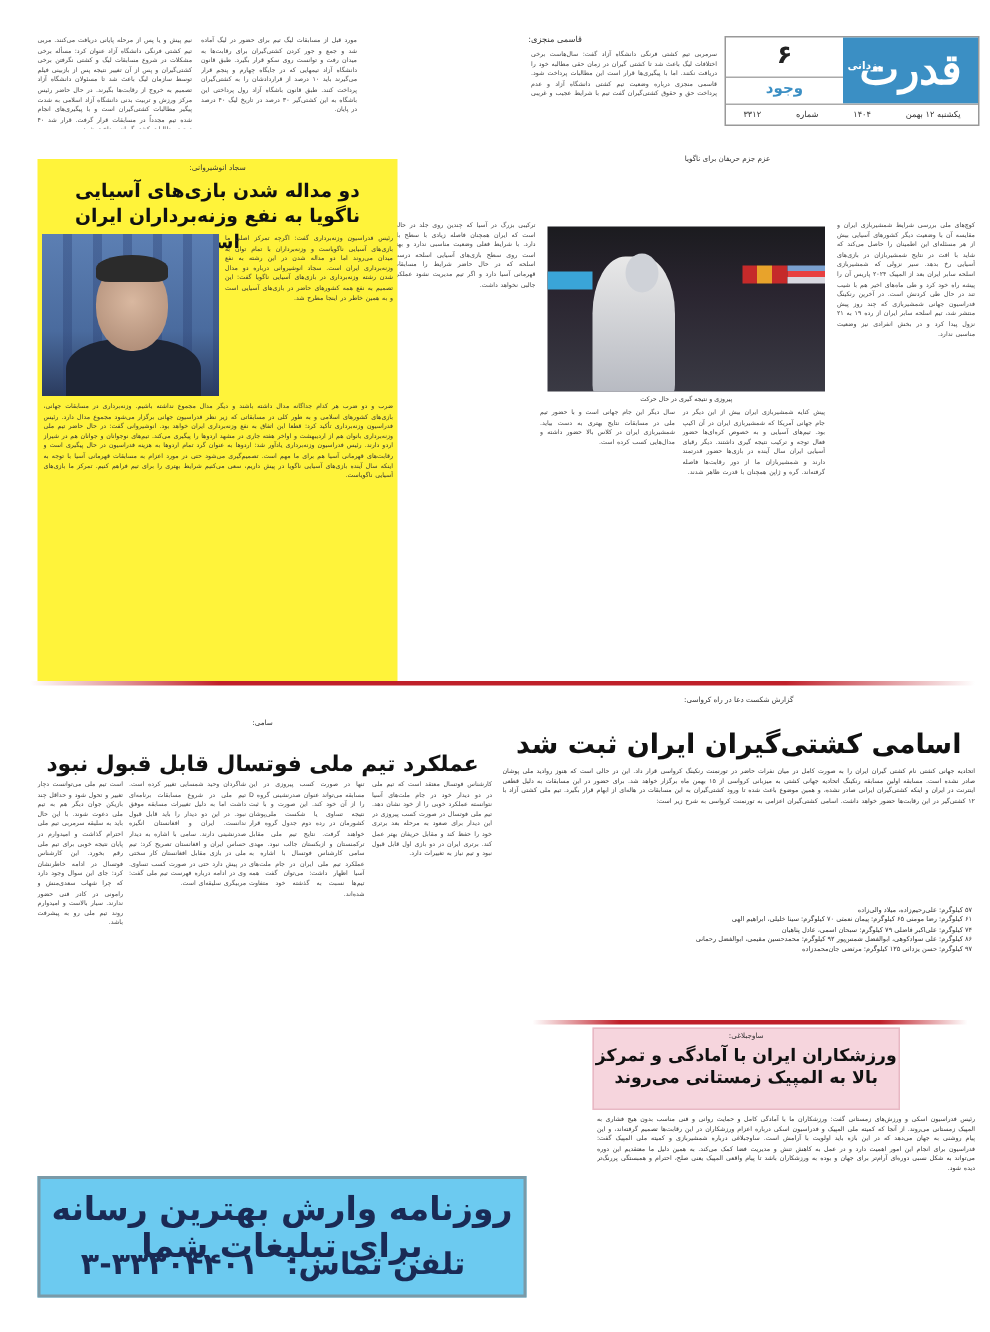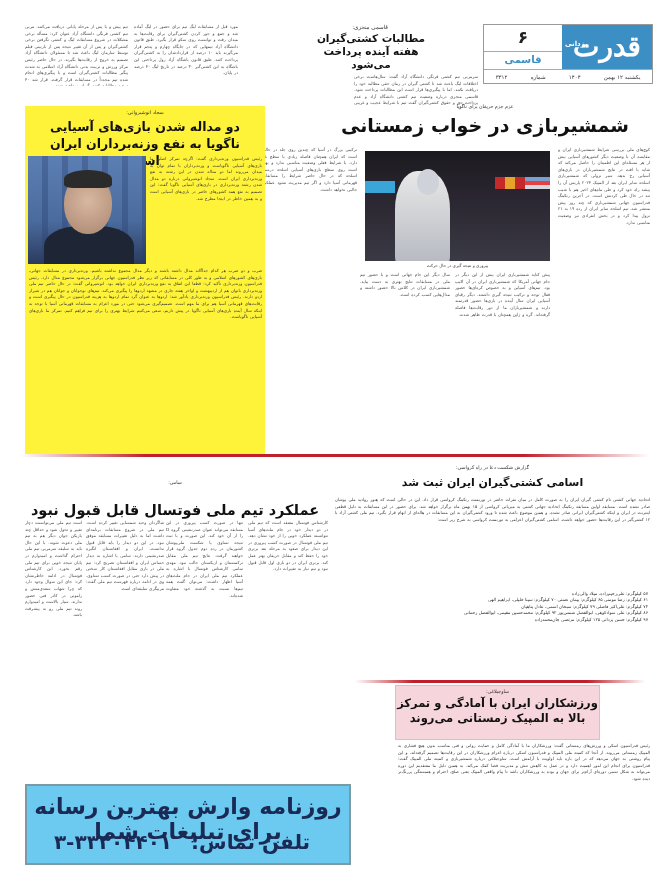--- a/index.html
+++ b/index.html
@@ -35,41 +35,39 @@
 </style>
 </head>
 <body>
 
 <div class="abs mast">
   <div class="logo">
     <span>قدرت</span>
     <small>یزدانی</small>
   </div>
   <div class="pg">۶</div>
-  <div class="sec">قاسمی</div>
+  <div class="sec">وجود</div>
   <div class="bar">
     <span>یکشنبه ۱۲ بهمن</span>
     <span>۱۴۰۴</span>
     <span>شماره</span>
     <span>۳۳۱۲</span>
   </div>
 </div>
 
 <div class="abs txt" style="left:25px;top:24px;width:103px;height:62px">نیم پیش و یا پس از مرحله پایانی دریافت می‌کنند. مربی تیم کشتی فرنگی دانشگاه آزاد عنوان کرد: مسأله برخی مشکلات در شروع مسابقات لیگ و کشتی نگرفتن برخی کشتی‌گیران و پس از آن تغییر نتیجه پس از بازبینی فیلم توسط سازمان لیگ باعث شد تا مسئولان دانشگاه آزاد تصمیم به خروج از رقابت‌ها بگیرند. در حال حاضر رئیس مرکز ورزش و تربیت بدنی دانشگاه آزاد اسلامی به شدت پیگیر مطالبات کشتی‌گیران است و با پیگیری‌های انجام شده تیم مجدداً در مسابقات قرار گرفت. قرار شد ۴۰ درصد مطالبات کشتی‌گیران پرداخت شود.</div>
 <div class="abs txt" style="left:134px;top:24px;width:104px;height:62px">مورد قبل از مسابقات لیگ تیم برای حضور در لیگ آماده شد و جمع و جور کردن کشتی‌گیران برای رقابت‌ها به میدان رفت و توانست روی سکو قرار بگیرد. طبق قانون دانشگاه آزاد تیمهایی که در جایگاه چهارم و پنجم قرار می‌گیرند باید ۱۰ درصد از قراردادشان را به کشتی‌گیران پرداخت کنند. طبق قانون باشگاه آزاد رول پرداختی این باشگاه به این کشتی‌گیر ۳۰ درصد در تاریخ لیگ ۴۰ درصد در پایان.</div>
 
 <div class="abs" style="left:244px;top:24px;width:234px;height:66px">
   <div class="kicker" style="text-align:right;padding-right:90px">قاسمی منجزی:</div>
-  <div class="h" style="font-size:10.5px;line-height:13px;margin-top:2px;padding-left:60px;padding-right:40px">مطالبات کشتی‌گیران هفته آینده پرداخت می‌شود</div>
   <div class="txt" style="margin-top:3px;padding-left:110px;height:33px;width:234px">سرمربی تیم کشتی فرنگی دانشگاه آزاد گفت: سال‌هاست برخی اختلافات لیگ باعث شد تا کشتی گیران در زمان حقی مطالبه خود را دریافت نکنند. اما با پیگیری‌ها قرار است این مطالبات پرداخت شود. قاسمی منجزی درباره وضعیت تیم کشتی دانشگاه آزاد و عدم پرداخت حق و حقوق کشتی‌گیران گفت تیم با شرایط عجیب و غریبی داشت.</div>
 </div>
 
 <div class="abs" style="left:320px;top:104px;width:330px;height:40px">
   <div class="kicker" style="font-size:4.8px">عزم جزم حریفان برای ناگویا</div>
-  <div class="h" style="font-size:19px;line-height:26px;margin-top:3px">شمشیربازی در خواب زمستانی</div>
 </div>
 <div class="abs txt" style="left:558px;top:147px;width:92px;height:292px">کوچ‌های ملی بررسی شرایط شمشیربازی ایران و مقایسه آن با وضعیت دیگر کشورهای آسیایی بیش از هر مسئله‌ای این اطمینان را حاصل می‌کند که شاید با افت در نتایج شمشیربازان در بازی‌های آسیایی رخ بدهد. سیر نزولی که شمشیربازی اسلحه سابر ایران بعد از المپیک ۲۰۲۴ پاریس آن را پیشه راه خود کرد و طی ماه‌های اخیر هم با شیب تند در حال طی کردنش است. در آخرین رنکینگ فدراسیون جهانی شمشیربازی که چند روز پیش منتشر شد، تیم اسلحه سابر ایران از رده ۱۹ به ۲۱ نزول پیدا کرد و در بخش انفرادی نیز وضعیت مناسبی ندارد.</div>
 <div class="abs photo-fence" style="left:365px;top:151px;width:185px;height:110px;overflow:hidden">
   <div class="flag" style="left:130px;top:26px;width:30px;background:linear-gradient(90deg,#c52a2a 33%,#e8a32b 33% 66%,#c52a2a 66%)"></div>
   <div class="flag" style="left:160px;top:26px;width:25px;background:linear-gradient(180deg,#7aa0cf 33%,#e84040 33% 66%,#d8d8e0 66%)"></div>
   <div class="flag" style="left:0;top:30px;width:30px;background:#3aa5d8"></div>
   <div class="fencer" style="left:30px;top:20px;width:55px;height:95px"></div>
   <div style="position:absolute;left:52px;top:18px;width:22px;height:26px;border-radius:50%;background:#cfd2d8"></div>
 </div>
 <div class="abs caption" style="left:365px;top:263px;width:185px">پیروزی و نتیجه گیری در حال حرکت</div>
@@ -87,21 +85,21 @@
     <div style="position:absolute;left:36px;top:14px;width:48px;height:18px;border-radius:50% 50% 20% 20%;background:#2b2b2b"></div>
   </div>
   <div class="abs txt" style="left:125px;top:50px;width:112px;height:110px;color:#333">رئیس فدراسیون وزنه‌برداری گفت: اگرچه تمرکز اصلی ما بازی‌های آسیایی ناگویاست و وزنه‌برداران با تمام توان به میدان می‌روند اما دو مداله شدن در این رشته به نفع وزنه‌برداری ایران است. سجاد انوشیروانی درباره دو مدال شدن رشته وزنه‌برداری در بازی‌های آسیایی ناگویا گفت: این تصمیم به نفع همه کشورهای حاضر در بازی‌های آسیایی است و به همین خاطر در اینجا مطرح شد.</div>
   <div class="abs txt" style="left:4px;top:162px;width:233px;height:182px;color:#333">ضرب و دو ضرب هر کدام جداگانه مدال داشته باشند و دیگر مدال مجموع نداشته باشیم. وزنه‌برداری در مسابقات جهانی، بازی‌های کشورهای اسلامی و به طور کلی در مسابقاتی که زیر نظر فدراسیون جهانی برگزار می‌شود مجموع مدال دارد. رئیس فدراسیون وزنه‌برداری تأکید کرد: قطعا این اتفاق به نفع وزنه‌برداری ایران خواهد بود. انوشیروانی گفت: در حال حاضر تیم ملی وزنه‌برداری بانوان هم از اردیبهشت و اواخر هفته جاری در مشهد اردوها را پیگیری می‌کند. تیم‌های نوجوانان و جوانان هم در شیراز اردو دارند. رئیس فدراسیون وزنه‌برداری یادآور شد: اردوها به عنوان گرد تمام اردوها به هزینه فدراسیون در حال پیگیری است و رقابت‌های قهرمانی آسیا هم برای ما مهم است. تصمیم‌گیری می‌شود حتی در مورد اعزام به مسابقات قهرمانی آسیا با توجه به اینکه سال آینده بازی‌های آسیایی ناگویا در پیش داریم، سعی می‌کنیم شرایط بهتری را برای تیم فراهم کنیم. تمرکز ما بازی‌های آسیایی ناگویاست.</div>
 </div>
 
 <div class="abs rule" style="left:20px;top:454px;width:630px"></div>
 
 <div class="abs" style="left:335px;top:465px;width:315px;height:215px">
   <div class="kicker" style="font-size:4.8px">گزارش شکست دعا در راه کرواسی:</div>
-  <div class="h" style="font-size:11px;line-height:20px;margin-top:3px">اسامی کشتی‌گیران ایران ثبت شد</div>
+  <div class="h" style="font-size:18px;line-height:20px;margin-top:17px">اسامی کشتی‌گیران ایران ثبت شد</div>
   <div class="txt" style="margin-top:4px;height:92px;color:#333">اتحادیه جهانی کشتی نام کشتی گیران ایران را به صورت کامل در میان نفرات حاضر در تورنمنت رنکینگ کرواسی قرار داد. این در حالی است که هنوز روادید ملی پوشان صادر نشده است. مسابقه اولین مسابقه رنکینگ اتحادیه جهانی کشتی به میزبانی کرواسی از ۱۵ بهمن ماه برگزار خواهد شد. برای حضور در این مسابقات به دلیل قطعی اینترنت در ایران و اینکه کشتی‌گیران ایرانی صادر نشده، و همین موضوع باعث شده تا ورود کشتی‌گیران به این مسابقات در هاله‌ای از ابهام قرار بگیرد. تیم ملی کشتی آزاد با ۱۲ کشتی‌گیر در این رقابت‌ها حضور خواهد داشت. اسامی کشتی‌گیران اعزامی به تورنمنت کرواسی به شرح زیر است:</div>
   <div class="list" style="margin-top:2px;padding-right:2px">
     <div>۵۷ کیلوگرم: علی‌رحیم‌زاده، میلاد والی‌زاده</div>
     <div>۶۱ کیلوگرم: رضا مومنی    ۶۵ کیلوگرم: پیمان نعمتی    ۷۰ کیلوگرم: سینا خلیلی، ابراهیم الهی</div>
     <div>۷۴ کیلوگرم: علی‌اکبر فاضلی    ۷۹ کیلوگرم: سبحان اسمی، عادل پناهیان</div>
     <div>۸۶ کیلوگرم: علی سوادکوهی، ابوالفضل شمس‌پور    ۹۲ کیلوگرم: محمدحسین مقیمی، ابوالفضل رحمانی</div>
     <div>۹۷ کیلوگرم: حسن یزدانی    ۱۲۵ کیلوگرم: مرتضی جان‌محمدزاده</div>
   </div>
 </div>
 

